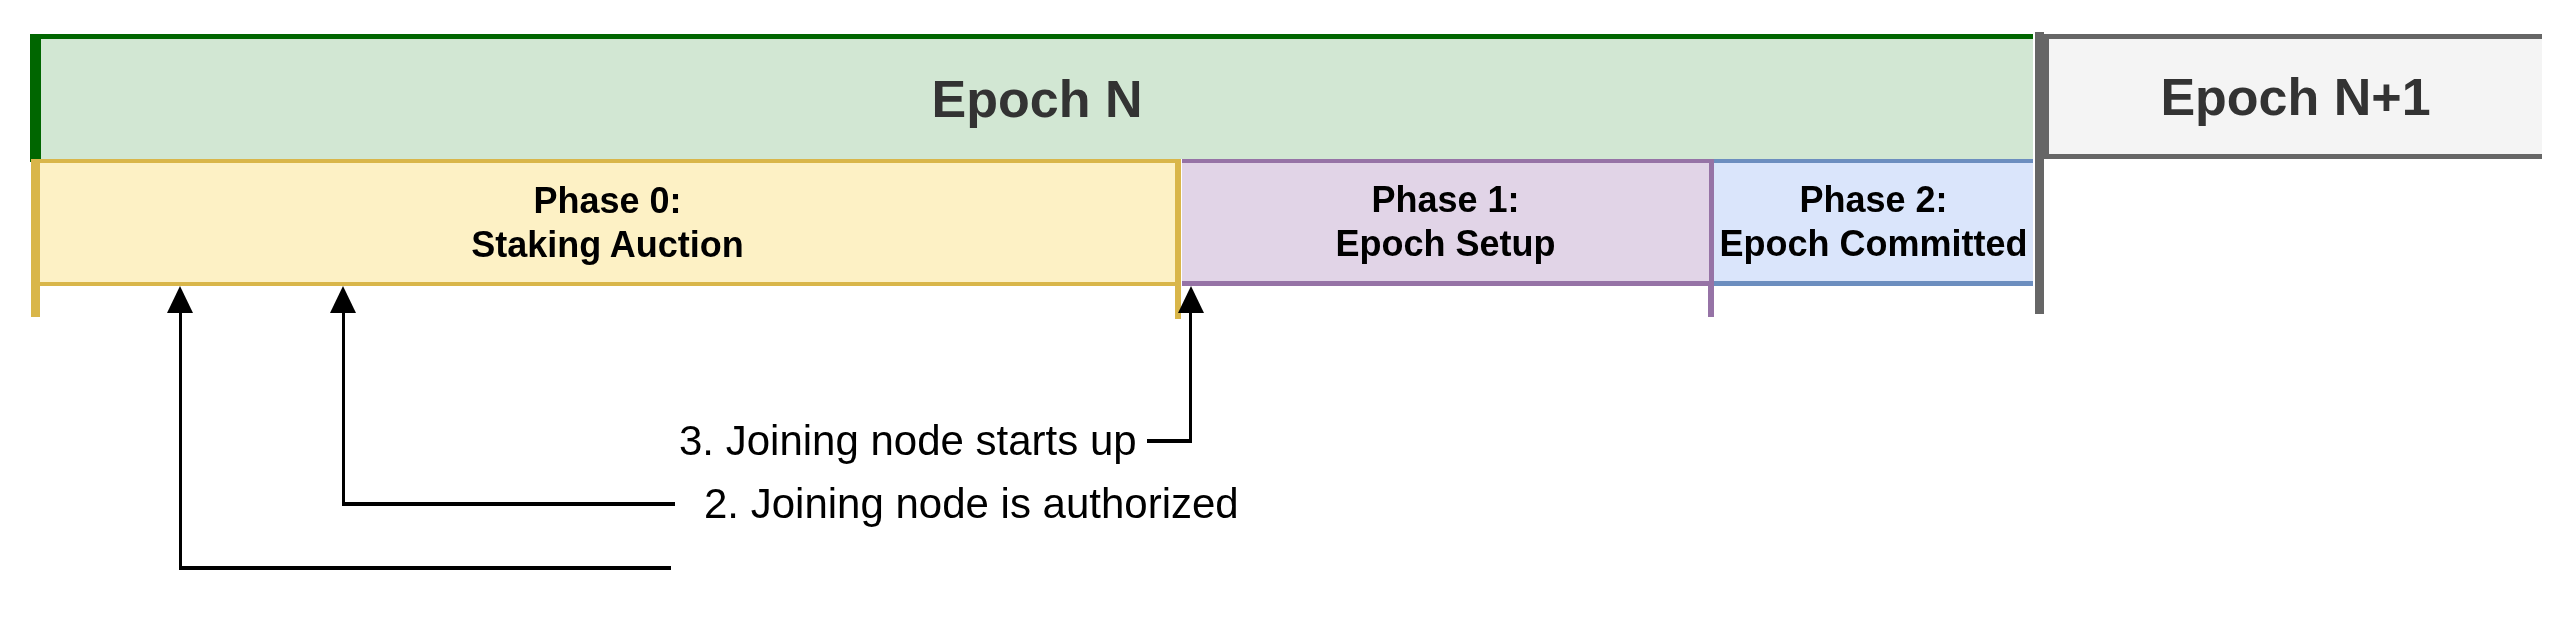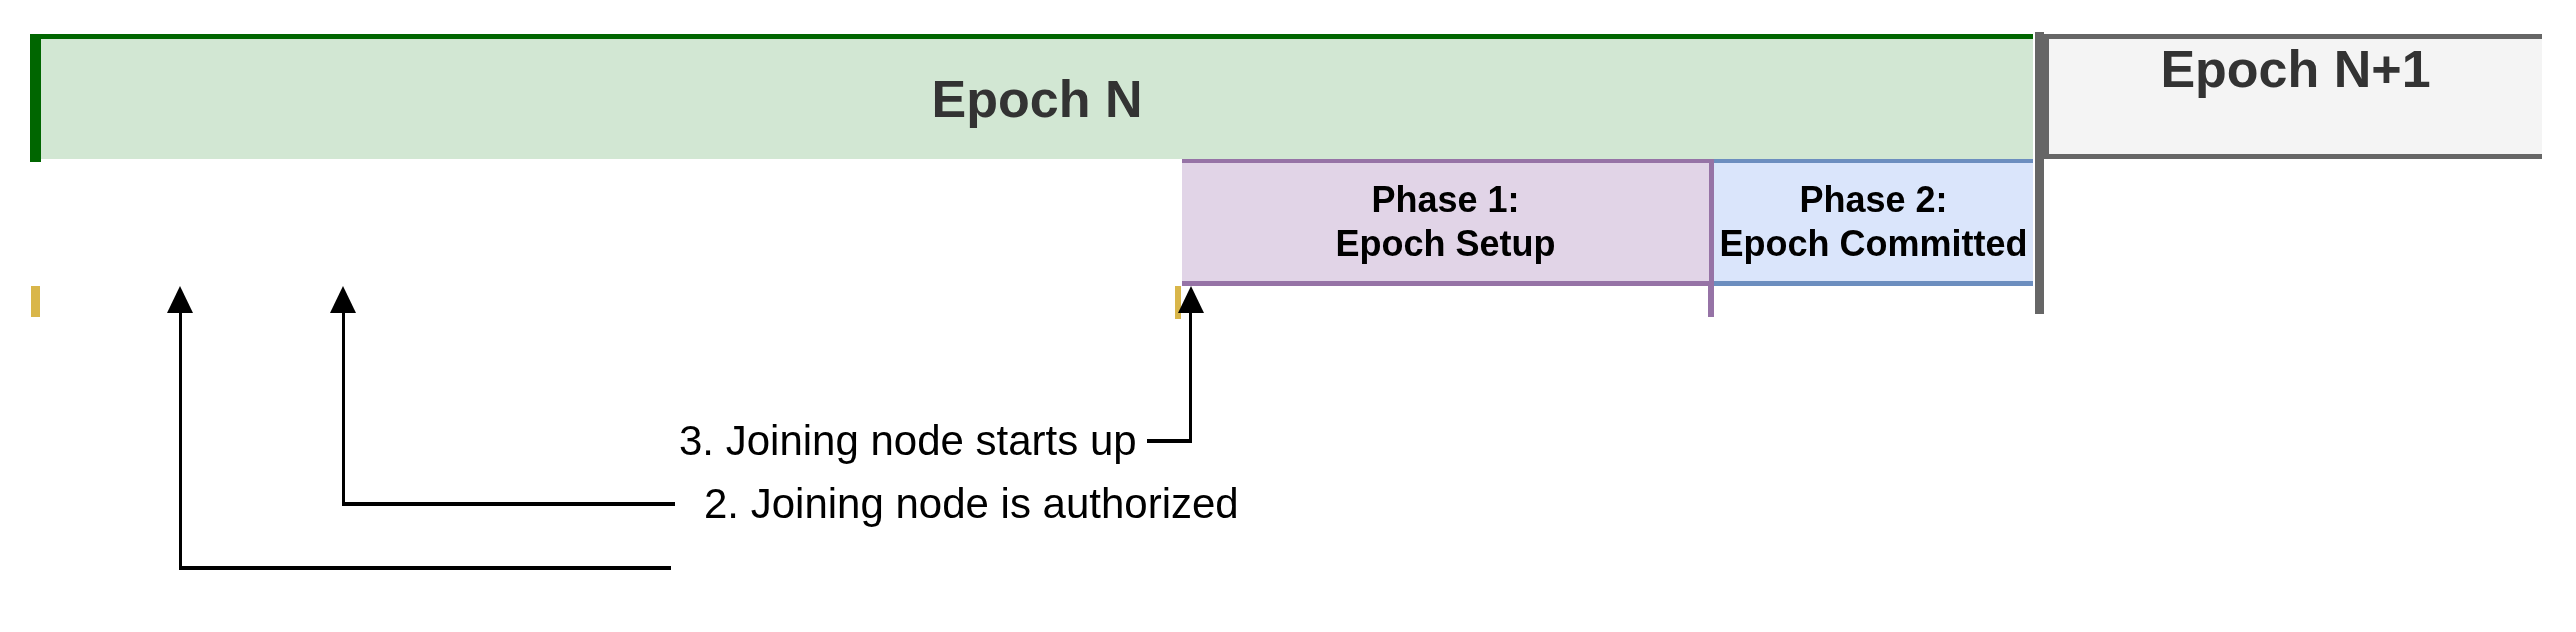--- a/index.html
+++ b/index.html
@@ -32,21 +32,21 @@
   .epoch-divider {
     left: 2035px; top: 32px; width: 9.4px; height: 282px;
     background: var(--divider_gray);
   }
   .epoch-n1 {
     left: 2044px; top: 34px; width: 498px; height: 125px;
     background: var(--epoch_next_fill);
     border: 5.5px solid var(--epoch_next_border);
     border-right: none;
     box-sizing: border-box;
-    display: flex; align-items: flex-start; justify-content: center;
+    display: flex; align-items: center; justify-content: center;
   }
   .epoch-label {
     font-size: 52px; font-weight: bold;
     color: var(--epoch_text); white-space: pre;
   }
 
   
   .phase {
     top: 159px; height: 127px;
     box-sizing: border-box;
@@ -121,20 +121,24 @@
   <div class="abs epoch-n">
     <span class="epoch-label">Epoch N</span>
   </div>
 
   <div class="abs epoch-divider"></div>
 
   <div class="abs epoch-n1">
     <span class="epoch-label">Epoch N+1</span>
   </div>
 
+  <div class="abs phase phase-0">
+    <span class="phase-label">Phase 0:
+Staking Auction</span>
+  </div>
 
   <div class="abs phase phase-1">
     <span class="phase-label">Phase 1:
 Epoch Setup</span>
   </div>
 
   <div class="abs phase phase-2">
     <span class="phase-label">Phase 2:
 Epoch Committed</span>
   </div>

